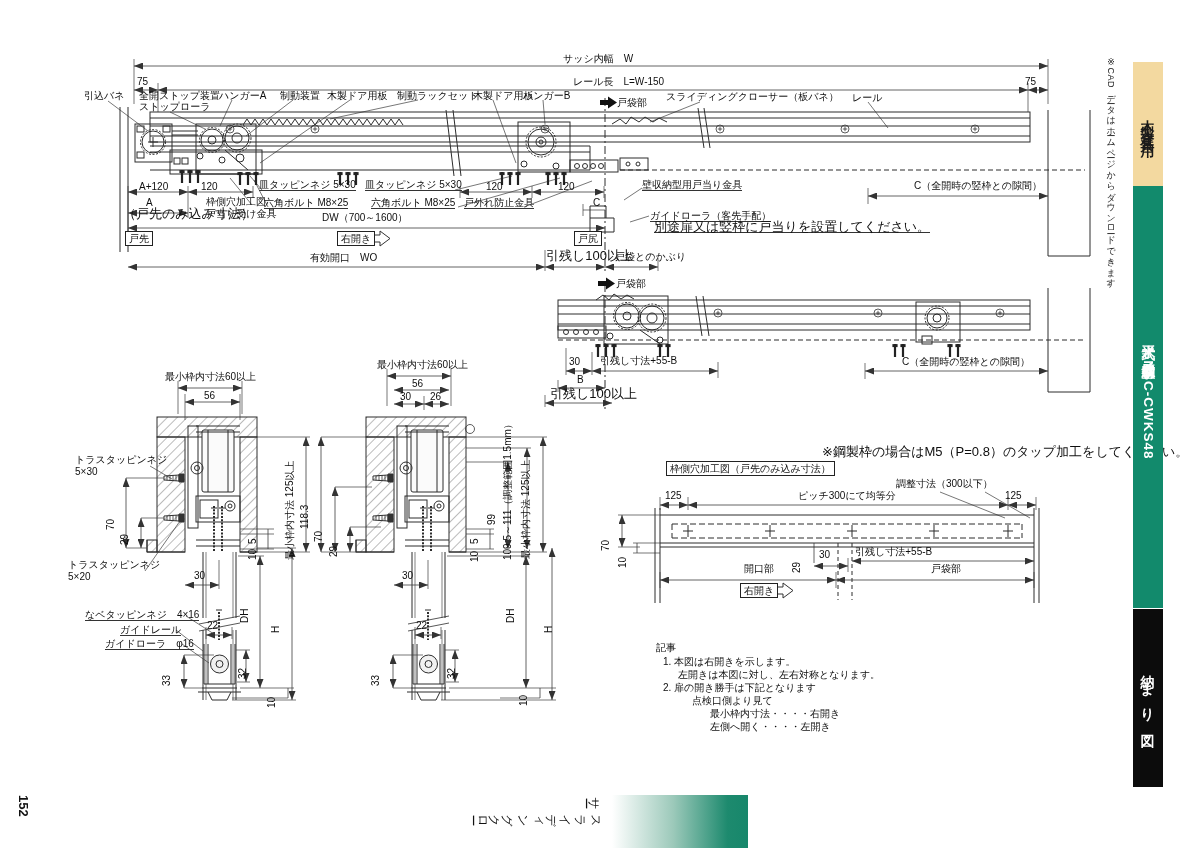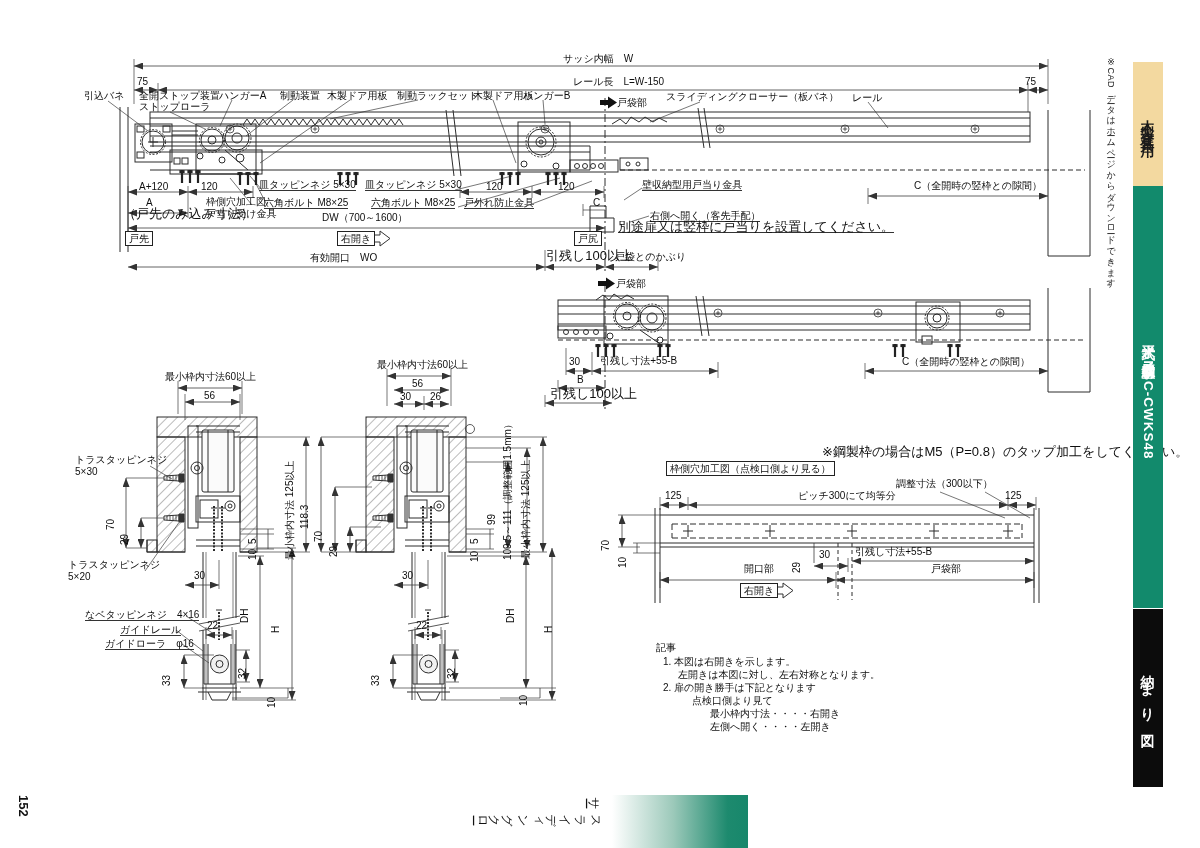--- a/index.html
+++ b/index.html
@@ -376,22 +376,22 @@
 <div class="lbl" style="left:206px;top:196px">枠側穴加工図</div>
 <div class="lbl u" style="left:264px;top:197px">六角ボルト M8×25</div>
 <div class="lbl u" style="left:371px;top:197px">六角ボルト M8×25</div>
 <div class="lbl u" style="left:464px;top:197px">戸外れ防止金具</div>
 <div class="lbl" style="left:593px;top:197px">C</div>
 <div class="lbl s9" style="left:123px;top:209px">（戸先のみ込み寸法）</div>
 <div class="lbl" style="left:206px;top:208px">戸当り受け金具</div>
 <div class="lbl" style="left:322px;top:212px">DW（700～1600）</div>
 <div class="lbl u" style="left:642px;top:179px">壁収納型用戸当り金具</div>
 <div class="lbl" style="left:914px;top:180px">C（全開時の竪枠との隙間）</div>
-<div class="lbl u" style="left:650px;top:210px">右側へ開く（客先手配）</div>
-<div class="lbl s9 u" style="left:618px;top:222px">別途扉又は竪枠に戸当りを設置してください。</div>
+<div class="lbl u" style="left:650px;top:210px">ガイドローラ（客先手配）</div>
+<div class="lbl s9 u" style="left:654px;top:222px">別途扉又は竪枠に戸当りを設置してください。</div>
 <div class="lbl boxed" style="left:125px;top:231px">戸先</div>
 <div class="lbl boxed" style="left:337px;top:231px">右開き</div>
 <div class="lbl boxed" style="left:574px;top:231px">戸尻</div>
 <div class="lbl" style="left:310px;top:252px">有効開口　WO</div>
 <div class="lbl s9" style="left:546px;top:251px">引残し100以上</div>
 <div class="lbl" style="left:615px;top:251px">戸袋とのかぶり</div>
 
 <div class="lbl" style="left:616px;top:278px">戸袋部</div>
 <div class="lbl" style="left:569px;top:356px">30</div>
 <div class="lbl" style="left:600px;top:355px">引残し寸法+55-B</div>
@@ -434,21 +434,21 @@
 <div class="vdim" style="left:457px;top:668px">32</div>
 <div class="vdim" style="left:480px;top:533px">5</div>
 <div class="vdim" style="left:480px;top:551px">10</div>
 <div class="vdim" style="left:497px;top:514px">99</div>
 <div class="vdim" style="left:513px;top:549px">109.5～111（調整範囲1.5mm）</div>
 <div class="vdim" style="left:531px;top:548px">最小枠内寸法 125以上</div>
 <div class="vdim" style="left:516px;top:612px">DH</div>
 <div class="vdim" style="left:554px;top:622px">H</div>
 <div class="vdim" style="left:529px;top:695px">10</div>
 
-<div class="lbl boxed" style="left:666px;top:461px">枠側穴加工図（点検口側より見る）</div>
+<div class="lbl boxed" style="left:666px;top:461px">枠側穴加工図（戸先のみ込み寸法）</div>
 <div class="lbl s9" style="left:822px;top:447px">※鋼製枠の場合はM5（P=0.8）のタップ加工をしてください。</div>
 <div class="lbl" style="left:896px;top:478px">調整寸法（300以下）</div>
 <div class="lbl" style="left:798px;top:490px">ピッチ300にて均等分</div>
 <div class="lbl" style="left:665px;top:490px">125</div>
 <div class="lbl" style="left:1005px;top:490px">125</div>
 <div class="lbl" style="left:819px;top:549px">30</div>
 <div class="lbl" style="left:855px;top:546px">引残し寸法+55-B</div>
 <div class="lbl" style="left:744px;top:563px">開口部</div>
 <div class="lbl" style="left:931px;top:563px">戸袋部</div>
 <div class="lbl boxed" style="left:740px;top:583px">右開き</div>

